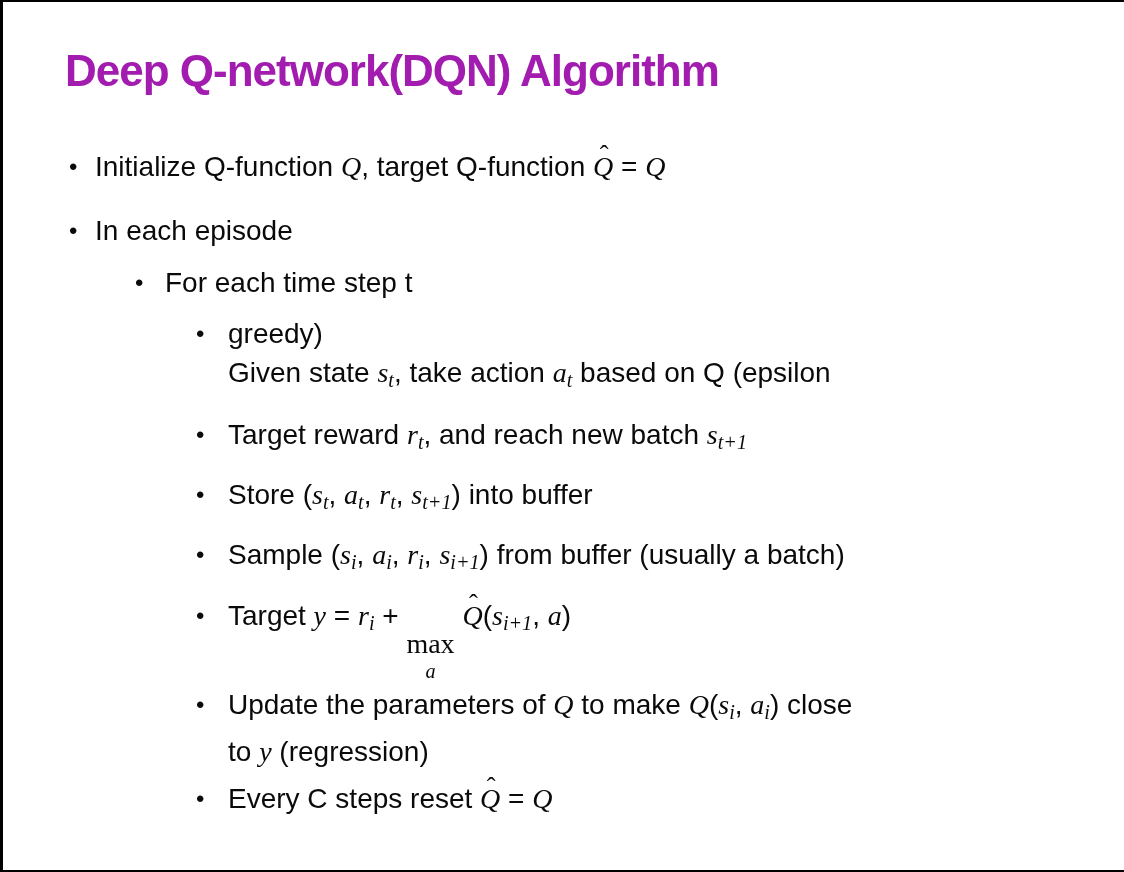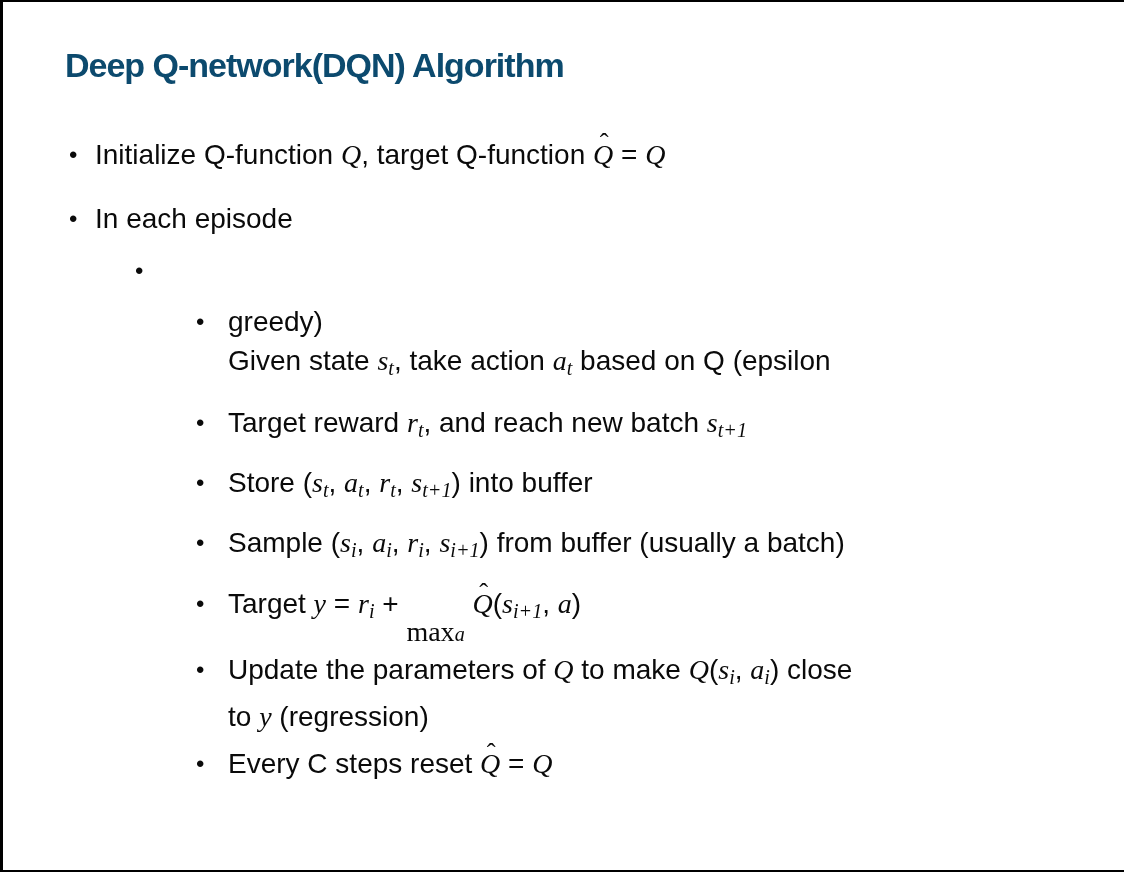--- a/index.html
+++ b/index.html
@@ -11,25 +11,25 @@
     background: #ffffff;
     border-left: 3px solid #000000;
     border-top: 2px solid #000000;
     border-bottom: 2px solid #000000;
     overflow: hidden;
     font-family: "Liberation Sans", sans-serif;
     color: #0a0a0a;
   }
   .title {
     margin: 44px 0 15px 62px;
-    font-size: 34px;
+    font-size: 44px;
     font-weight: 700;
     letter-spacing: -1px;
     line-height: 1.15;
-    color: #0c4a6e;
+    color: #a21caf;
   }
   .list { margin-top: 50px; }
   .item { display: flex; font-size: 28px; line-height: 39px; }
   .item.level1 { padding-left: 66px; }
   .item.level2 { padding-left: 132px; }
   .item.level3 { padding-left: 193px; }
   .item.level1 .bullet { width: 26px; }
   .item.level2 .bullet { width: 30px; }
   .item.level3 .bullet { width: 32px; }
   .bullet { flex: 0 0 auto; font-size: 24px; }
@@ -51,21 +51,21 @@
     position: absolute;
     left: 55%;
     top: -0.40em;
     transform: translateX(-50%);
     font-family: "Liberation Serif", serif;
     font-style: normal;
     font-size: 0.95em;
   }
   .maxunder {
     display: inline-flex;
-    flex-direction: row;
+    flex-direction: column;
     align-items: center;
     line-height: 1;
     vertical-align: -1.0em;
   }
   .maxop { font-family: "Liberation Serif", serif; font-style: normal; line-height: 1; }
   .maxsub {
     font-family: "Liberation Serif", serif;
     font-style: italic;
     font-size: 0.72em;
     line-height: 1;
@@ -96,20 +96,23 @@
         </div>
       </div>
       <div class="item level1">
         <span class="bullet">•</span>
         <div class="content">
           <div class="line"><span class="txt">In each episode</span></div>
         </div>
       </div>
       <div class="item level2">
         <span class="bullet">•</span>
+        <div class="content">
+          <div class="line"><span class="txt">For each time step t</span></div>
+        </div>
       </div>
       <div class="item level3">
         <span class="bullet">•</span>
         <div class="content">
           <div class="line"><span class="txt">greedy)</span></div>
           <div class="line"><span class="txt">Given state </span><span><span class="math">s</span><span class="msub">t</span></span><span class="txt">, take action </span><span><span class="math">a</span><span class="msub">t</span></span><span class="txt"> based on Q (epsilon</span></div>
         </div>
       </div>
       <div class="item level3">
         <span class="bullet">•</span>

